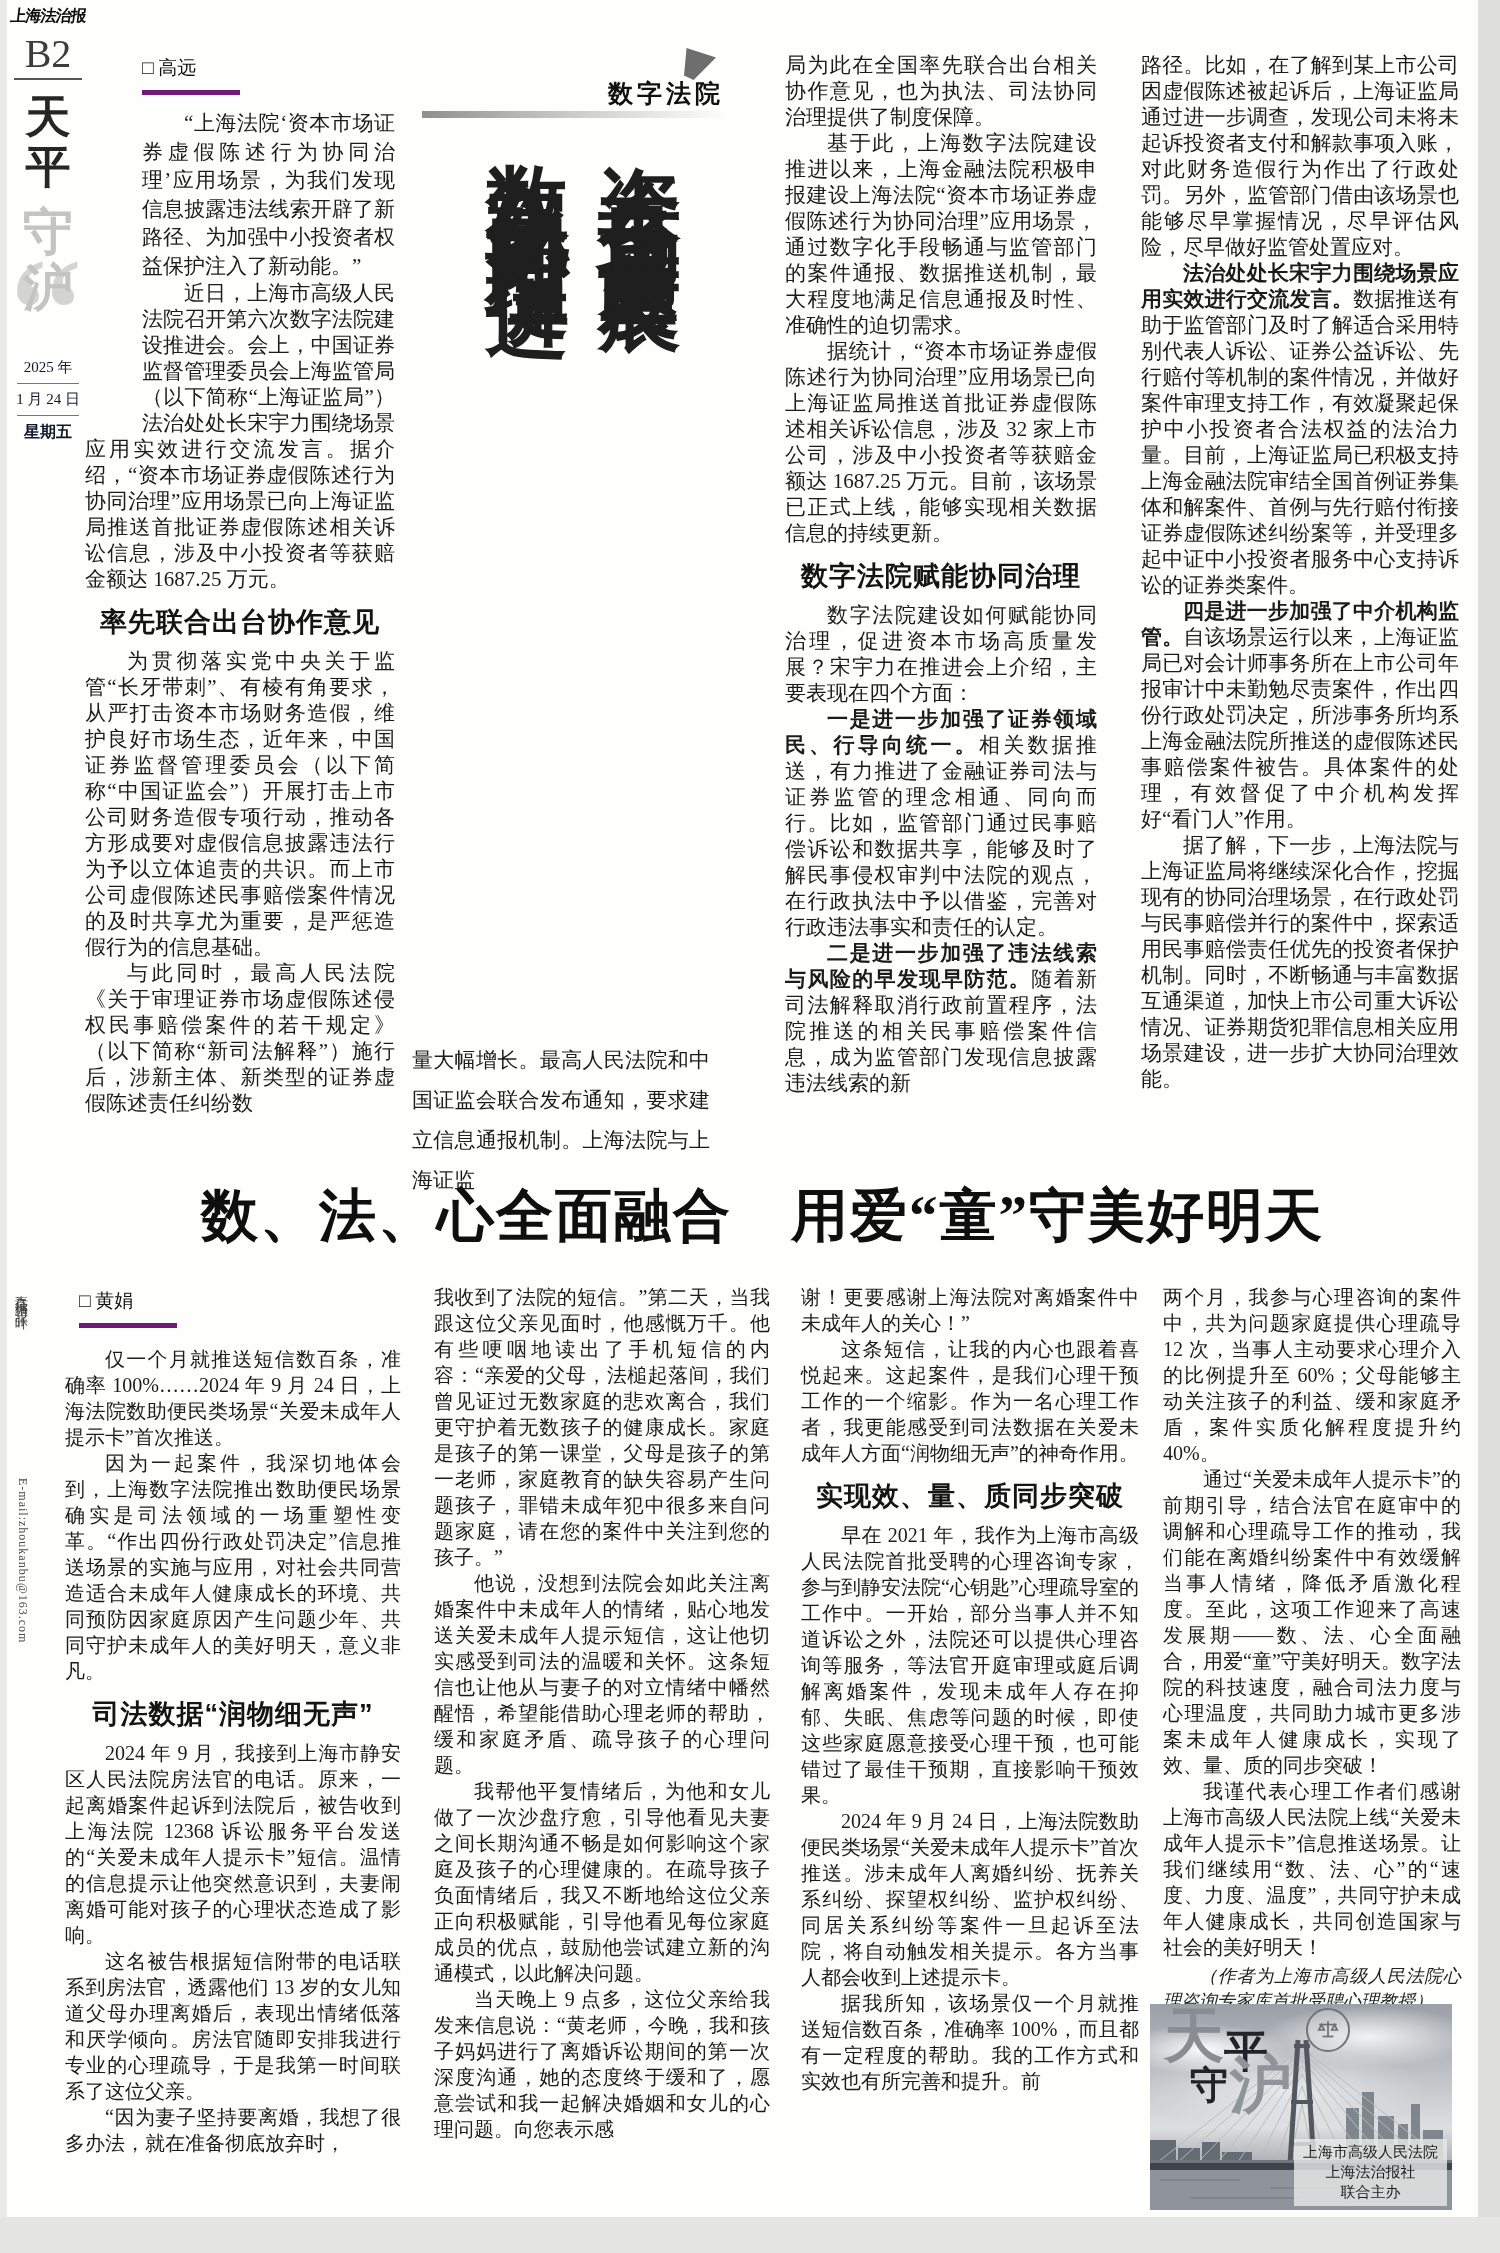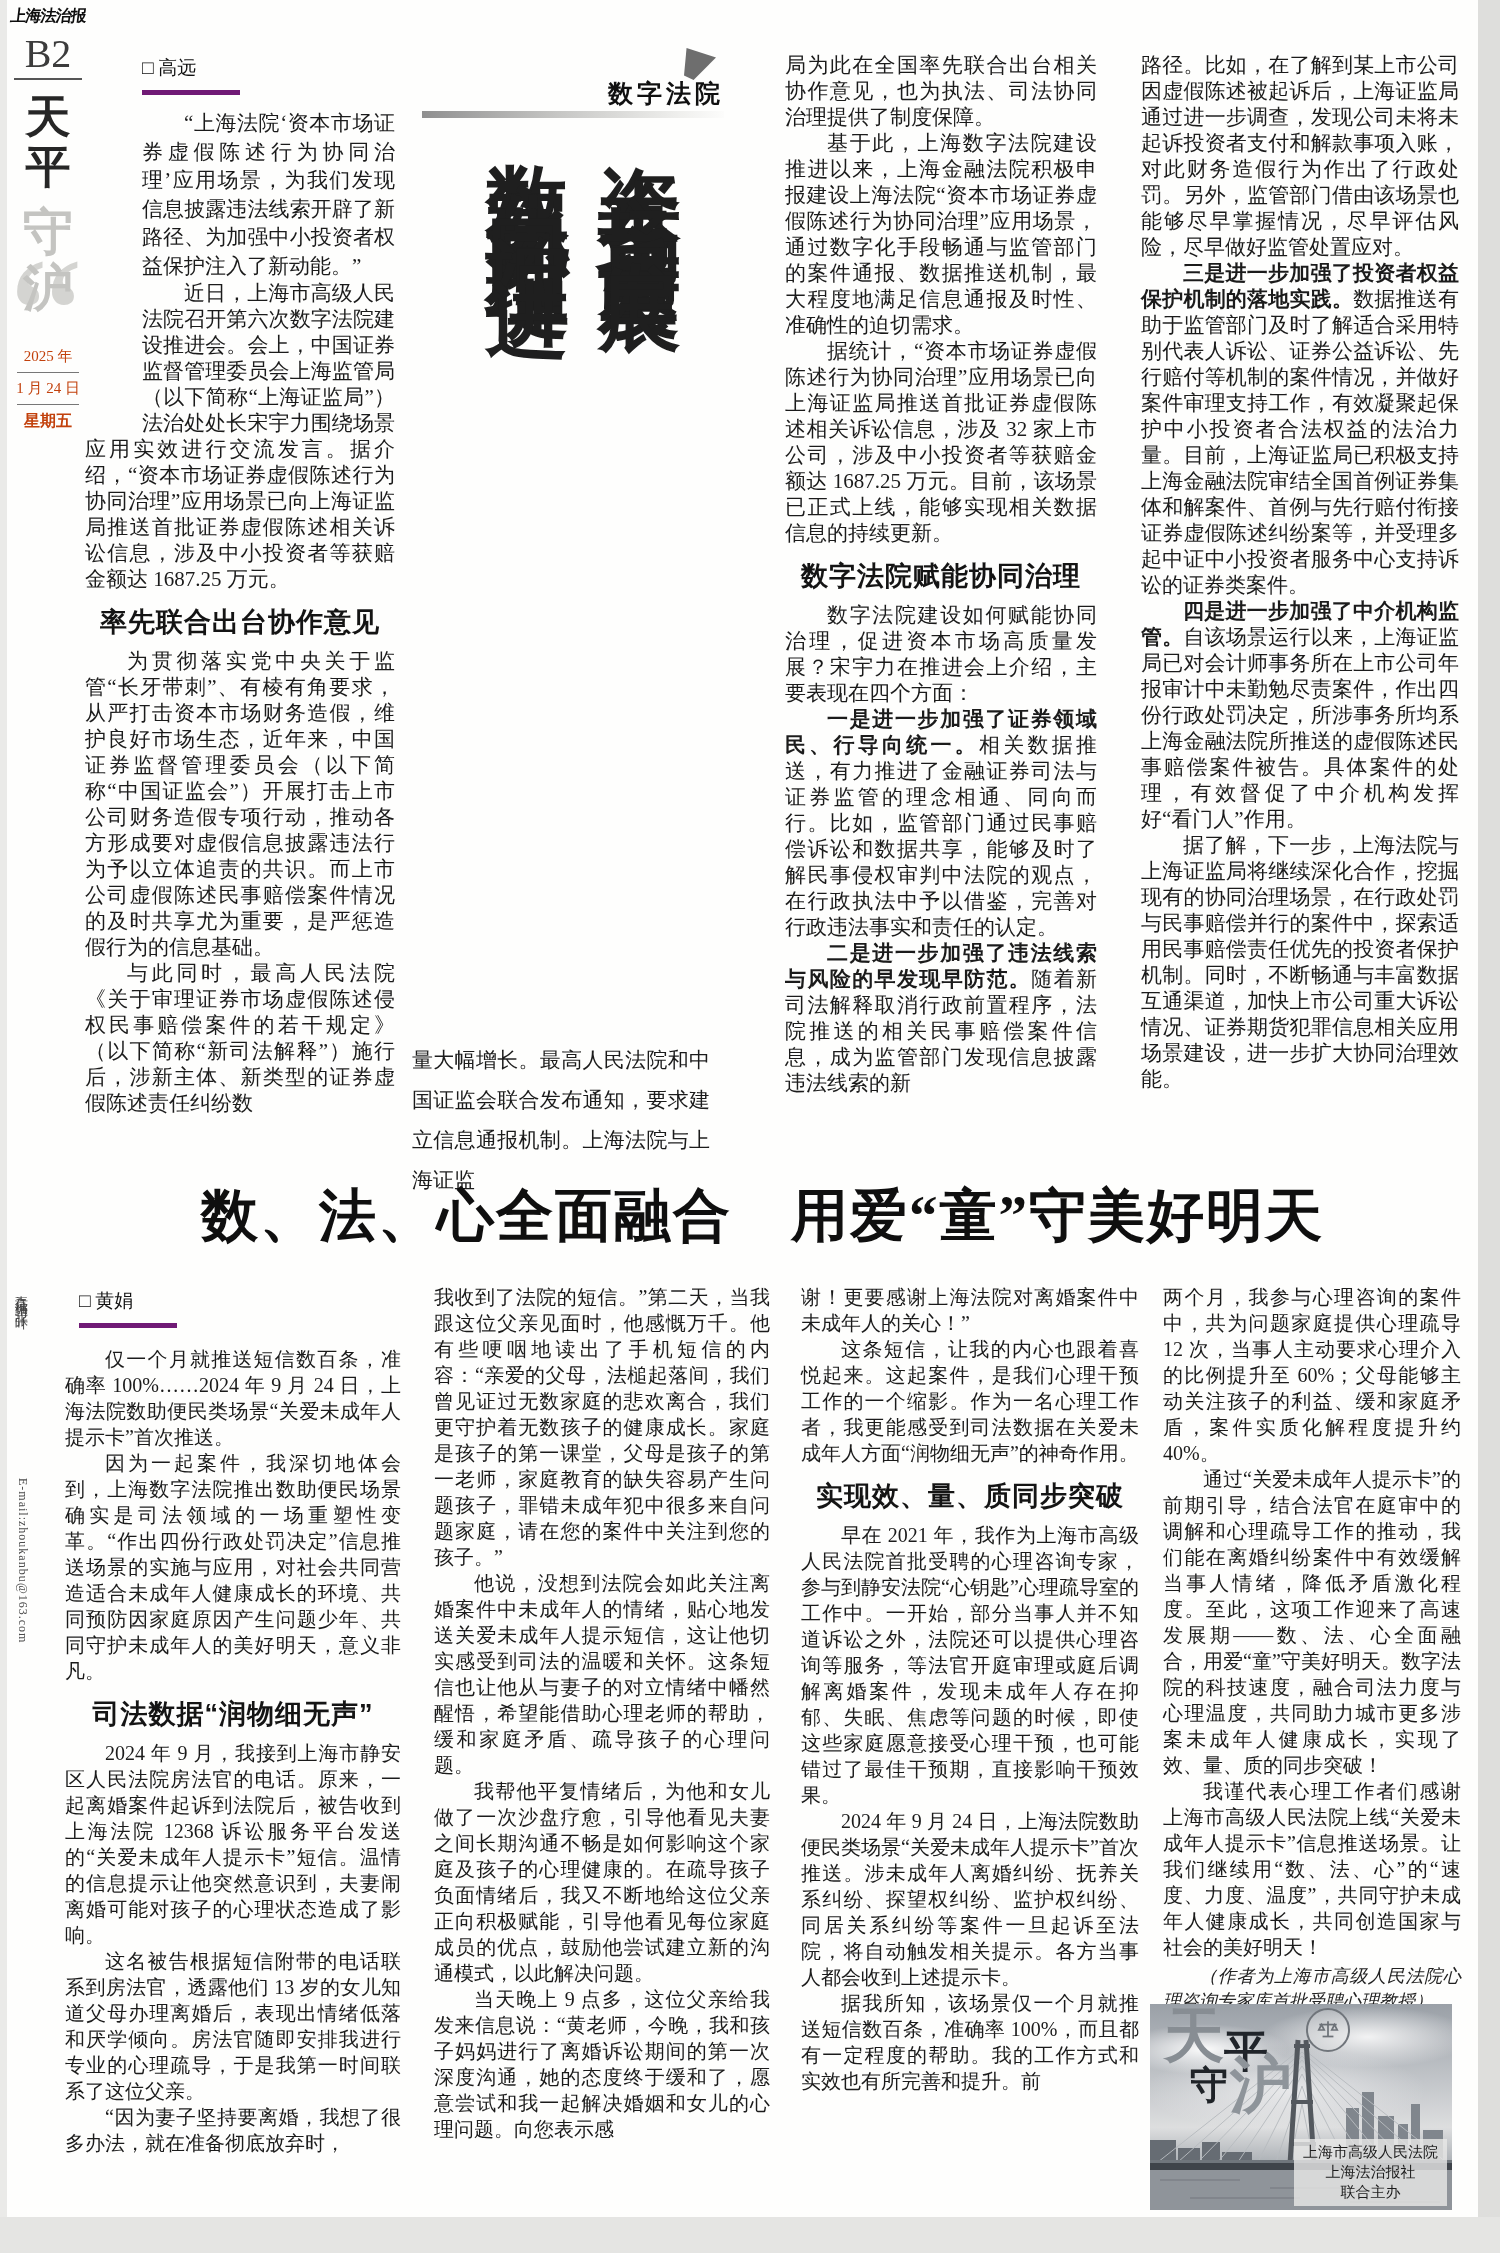--- a/index.html
+++ b/index.html
@@ -14,21 +14,21 @@
   .edge-bottom{ position:absolute; left:0; top:2217px; width:1500px; height:36px; background:#e5e5e3; z-index:6; }
 
   
   .masthead { position:absolute; left:8px; top:6px; width:80px; text-align:center; z-index:2; }
   .mh-logo { font-size:16px; font-weight:900; white-space:nowrap; transform:skewX(-7deg); color:#0d0d0d; letter-spacing:-1px; }
   .mh-b2 { font-size:40px; color:#3c3c3c; margin-top:6px; line-height:42px; }
   .mh-rule { border:none; border-top:2px solid #555; width:68px; margin:3px auto 12px; }
   .mh-tp span { display:block; font-size:45px; font-weight:700; color:#262626; line-height:50px; }
   .mh-sh { margin-top:12px; }
   .mh-sh span { display:block; font-size:50px; font-weight:700; color:#c4c4c1; line-height:56px; }
-  .mh-dates { margin-top:31px; font-size:15px; color:#c2410c; }
+  .mh-dates { margin-top:42px; font-size:15px; color:#0f172a; }
   .mh-sep { border:none; border-top:1px solid #777; width:62px; margin:6px auto; }
   .mh-week { font-weight:700; font-family:"Liberation Sans","DejaVu Sans",sans-serif; font-size:16px; }
 
   .editor-strip { position:absolute; left:12px; top:1285px; writing-mode:vertical-rl; font-size:13px; letter-spacing:3px; color:#3d3d3d; z-index:2; }
   .email-strip  { position:absolute; left:15px; top:1478px; writing-mode:vertical-rl; font-size:12px; letter-spacing:1px; color:#4a4a4a; z-index:2; }
 
   
   .byline { font-size:19px; color:#111; border-bottom:5px solid #701a75; padding-bottom:9px; width:98px; text-indent:0 !important; }
   .subhead {
     font-family:"Liberation Sans","DejaVu Sans",sans-serif; font-weight:700; font-size:27px;
@@ -163,21 +163,21 @@
     <p>基于此，上海数字法院建设推进以来，上海金融法院积极申报建设上海法院“资本市场证券虚假陈述行为协同治理”应用场景，通过数字化手段畅通与监管部门的案件通报、数据推送机制，最大程度地满足信息通报及时性、准确性的迫切需求。</p>
     <p>据统计，“资本市场证券虚假陈述行为协同治理”应用场景已向上海证监局推送首批证券虚假陈述相关诉讼信息，涉及 32 家上市公司，涉及中小投资者等获赔金额达 1687.25 万元。目前，该场景已正式上线，能够实现相关数据信息的持续更新。</p>
     <div class="subhead">数字法院赋能协同治理</div>
     <p>数字法院建设如何赋能协同治理，促进资本市场高质量发展？宋宇力在推进会上介绍，主要表现在四个方面：</p>
     <p><span class="lead">一是进一步加强了证券领域民、行导向统一。</span><span>相关数据推送，有力推进了金融证券司法与证券监管的理念相通、同向而行。比如，监管部门通过民事赔偿诉讼和数据共享，能够及时了解民事侵权审判中法院的观点，在行政执法中予以借鉴，完善对行政违法事实和责任的认定。</span></p>
     <p><span class="lead">二是进一步加强了违法线索与风险的早发现早防范。</span><span>随着新司法解释取消行政前置程序，法院推送的相关民事赔偿案件信息，成为监管部门发现信息披露违法线索的新</span></p>
   </div>
 
   <div class="ta-col ta-col4">
     <p class="cont">路径。比如，在了解到某上市公司因虚假陈述被起诉后，上海证监局通过进一步调查，发现公司未将未起诉投资者支付和解款事项入账，对此财务造假行为作出了行政处罚。另外，监管部门借由该场景也能够尽早掌握情况，尽早评估风险，尽早做好监管处置应对。</p>
-    <p><span class="lead">三是进一步加强了投资者权益保护机制的落地实践。</span><span>数据推送有助于监管部门及时了解适合采用特别代表人诉讼、证券公益诉讼、先行赔付等机制的案件情况，并做好案件审理支持工作，有效凝聚起保护中小投资者合法权益的法治力量。目前，上海证监局已积极支持上海金融法院审结全国首例证券集体和解案件、首例与先行赔付衔接证券虚假陈述纠纷案等，并受理多起中证中小投资者服务中心支持诉讼的证券类案件。</span></p>
+    <p><span class="lead">法治处处长宋宇力围绕场景应用实效进行交流发言。</span><span>数据推送有助于监管部门及时了解适合采用特别代表人诉讼、证券公益诉讼、先行赔付等机制的案件情况，并做好案件审理支持工作，有效凝聚起保护中小投资者合法权益的法治力量。目前，上海证监局已积极支持上海金融法院审结全国首例证券集体和解案件、首例与先行赔付衔接证券虚假陈述纠纷案等，并受理多起中证中小投资者服务中心支持诉讼的证券类案件。</span></p>
     <p><span class="lead">四是进一步加强了中介机构监管。</span><span>自该场景运行以来，上海证监局已对会计师事务所在上市公司年报审计中未勤勉尽责案件，作出四份行政处罚决定，所涉事务所均系上海金融法院所推送的虚假陈述民事赔偿案件被告。具体案件的处理，有效督促了中介机构发挥好“看门人”作用。</span></p>
     <p>据了解，下一步，上海法院与上海证监局将继续深化合作，挖掘现有的协同治理场景，在行政处罚与民事赔偿并行的案件中，探索适用民事赔偿责任优先的投资者保护机制。同时，不断畅通与丰富数据互通渠道，加快上市公司重大诉讼情况、证券期货犯罪信息相关应用场景建设，进一步扩大协同治理效能。</p>
   </div>
 </div>
 
 <div class="bottom-article">
   <div class="ba-headline">数、法、心全面融合　用爱“童”守美好明天</div>
 
   <div class="ba-col ba-col1">
     <div class="byline">□ 黄娟</div>

